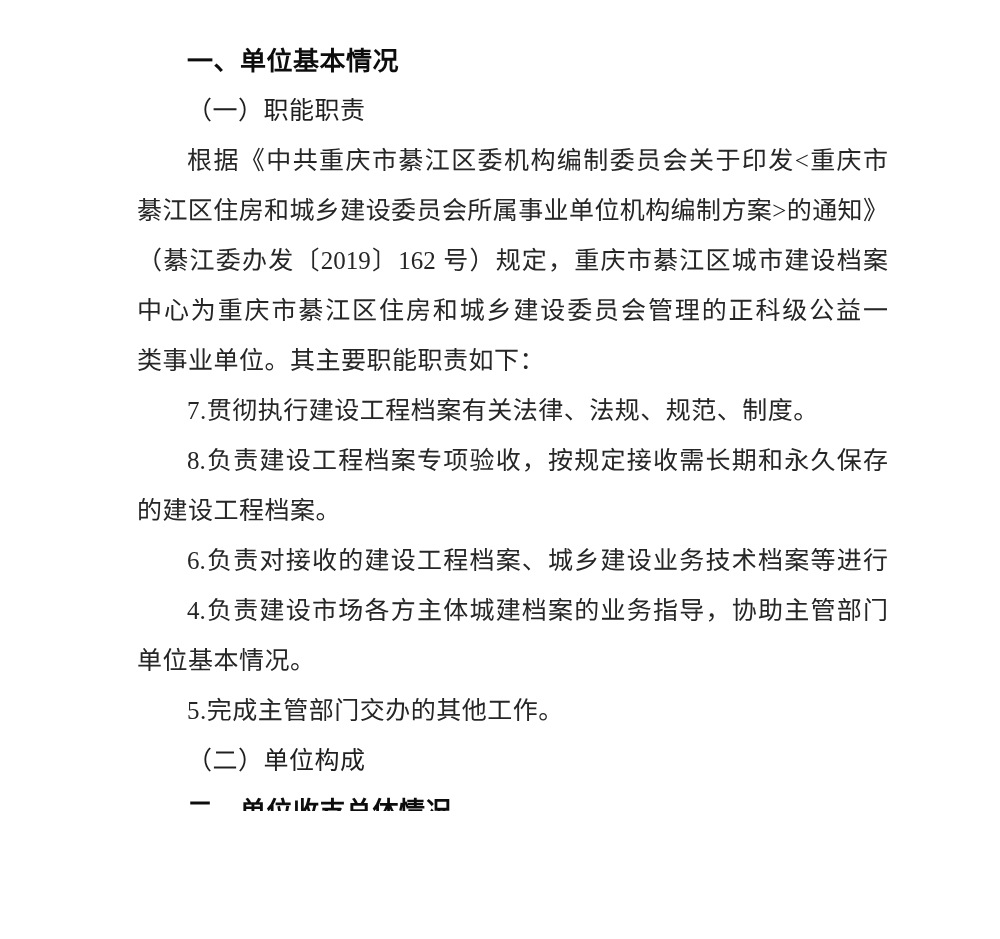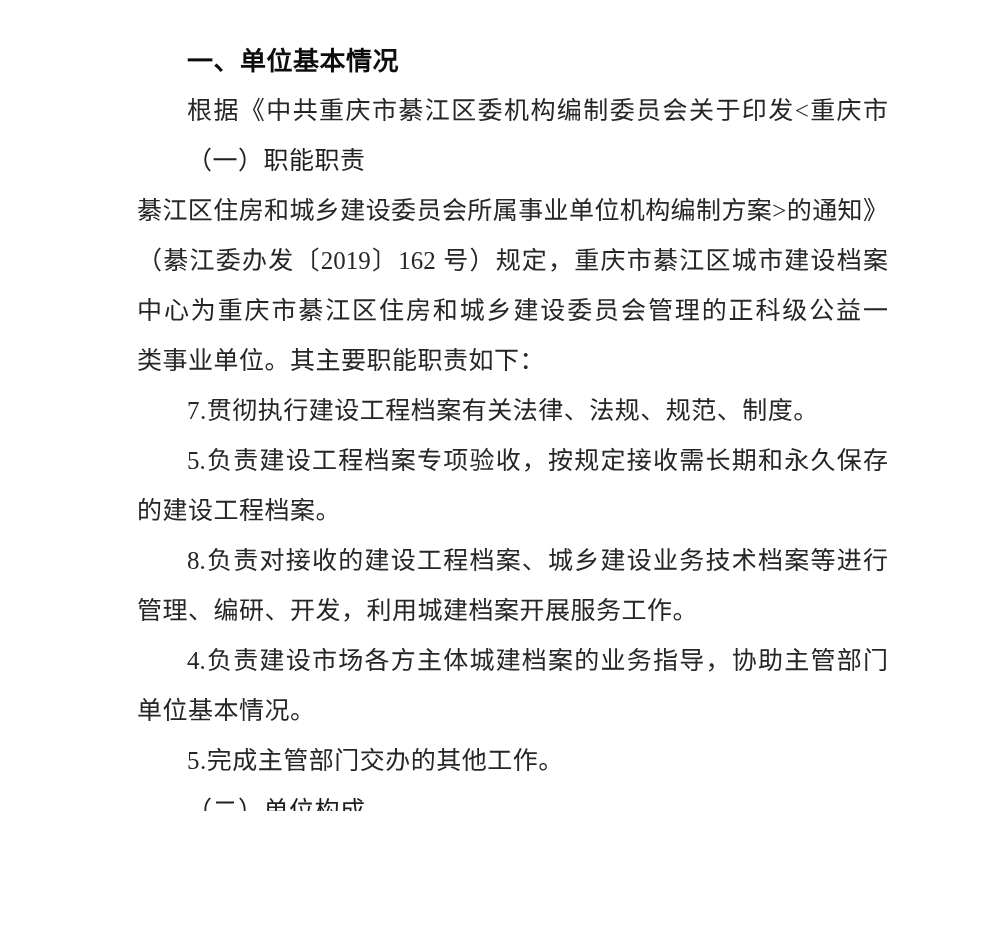--- a/index.html
+++ b/index.html
@@ -60,30 +60,29 @@
     font-size: 25px;
     color: #1f1f1f;
   }
 </style>
 </head>
 <body>
 
 <main class="page">
   <div class="doc" id="doc-content">
       <div class="line heading indent">一、单位基本情况</div>
+      <div class="line subheading indent">（一）职能职责</div>
       <div class="line body indent justify">根据《中共重庆市綦江区委机构编制委员会关于印发&lt;重庆市</div>
-      <div class="line subheading indent">（一）职能职责</div>
       <div class="line body justify">綦江区住房和城乡建设委员会所属事业单位机构编制方案&gt;的通知》</div>
       <div class="line body justify">（綦江委办发〔2019〕162 号）规定，重庆市綦江区城市建设档案</div>
       <div class="line body justify">中心为重庆市綦江区住房和城乡建设委员会管理的正科级公益一</div>
       <div class="line body">类事业单位。其主要职能职责如下：</div>
       <div class="line body indent">7.贯彻执行建设工程档案有关法律、法规、规范、制度。</div>
-      <div class="line body indent justify">5.负责建设工程档案专项验收，按规定接收需长期和永久保存</div>
+      <div class="line body indent justify">8.负责建设工程档案专项验收，按规定接收需长期和永久保存</div>
       <div class="line body">的建设工程档案。</div>
-      <div class="line body indent justify">8.负责对接收的建设工程档案、城乡建设业务技术档案等进行</div>
-      <div class="line body">管理、编研、开发，利用城建档案开展服务工作。</div>
+      <div class="line body indent justify">6.负责对接收的建设工程档案、城乡建设业务技术档案等进行</div>
       <div class="line body indent justify">4.负责建设市场各方主体城建档案的业务指导，协助主管部门</div>
       <div class="line body">单位基本情况。</div>
       <div class="line body indent">5.完成主管部门交办的其他工作。</div>
       <div class="line subheading indent">（二）单位构成</div>
       <div class="line heading indent">二、单位收支总体情况</div>
     </div>
 </main>
 
 </body></html>

